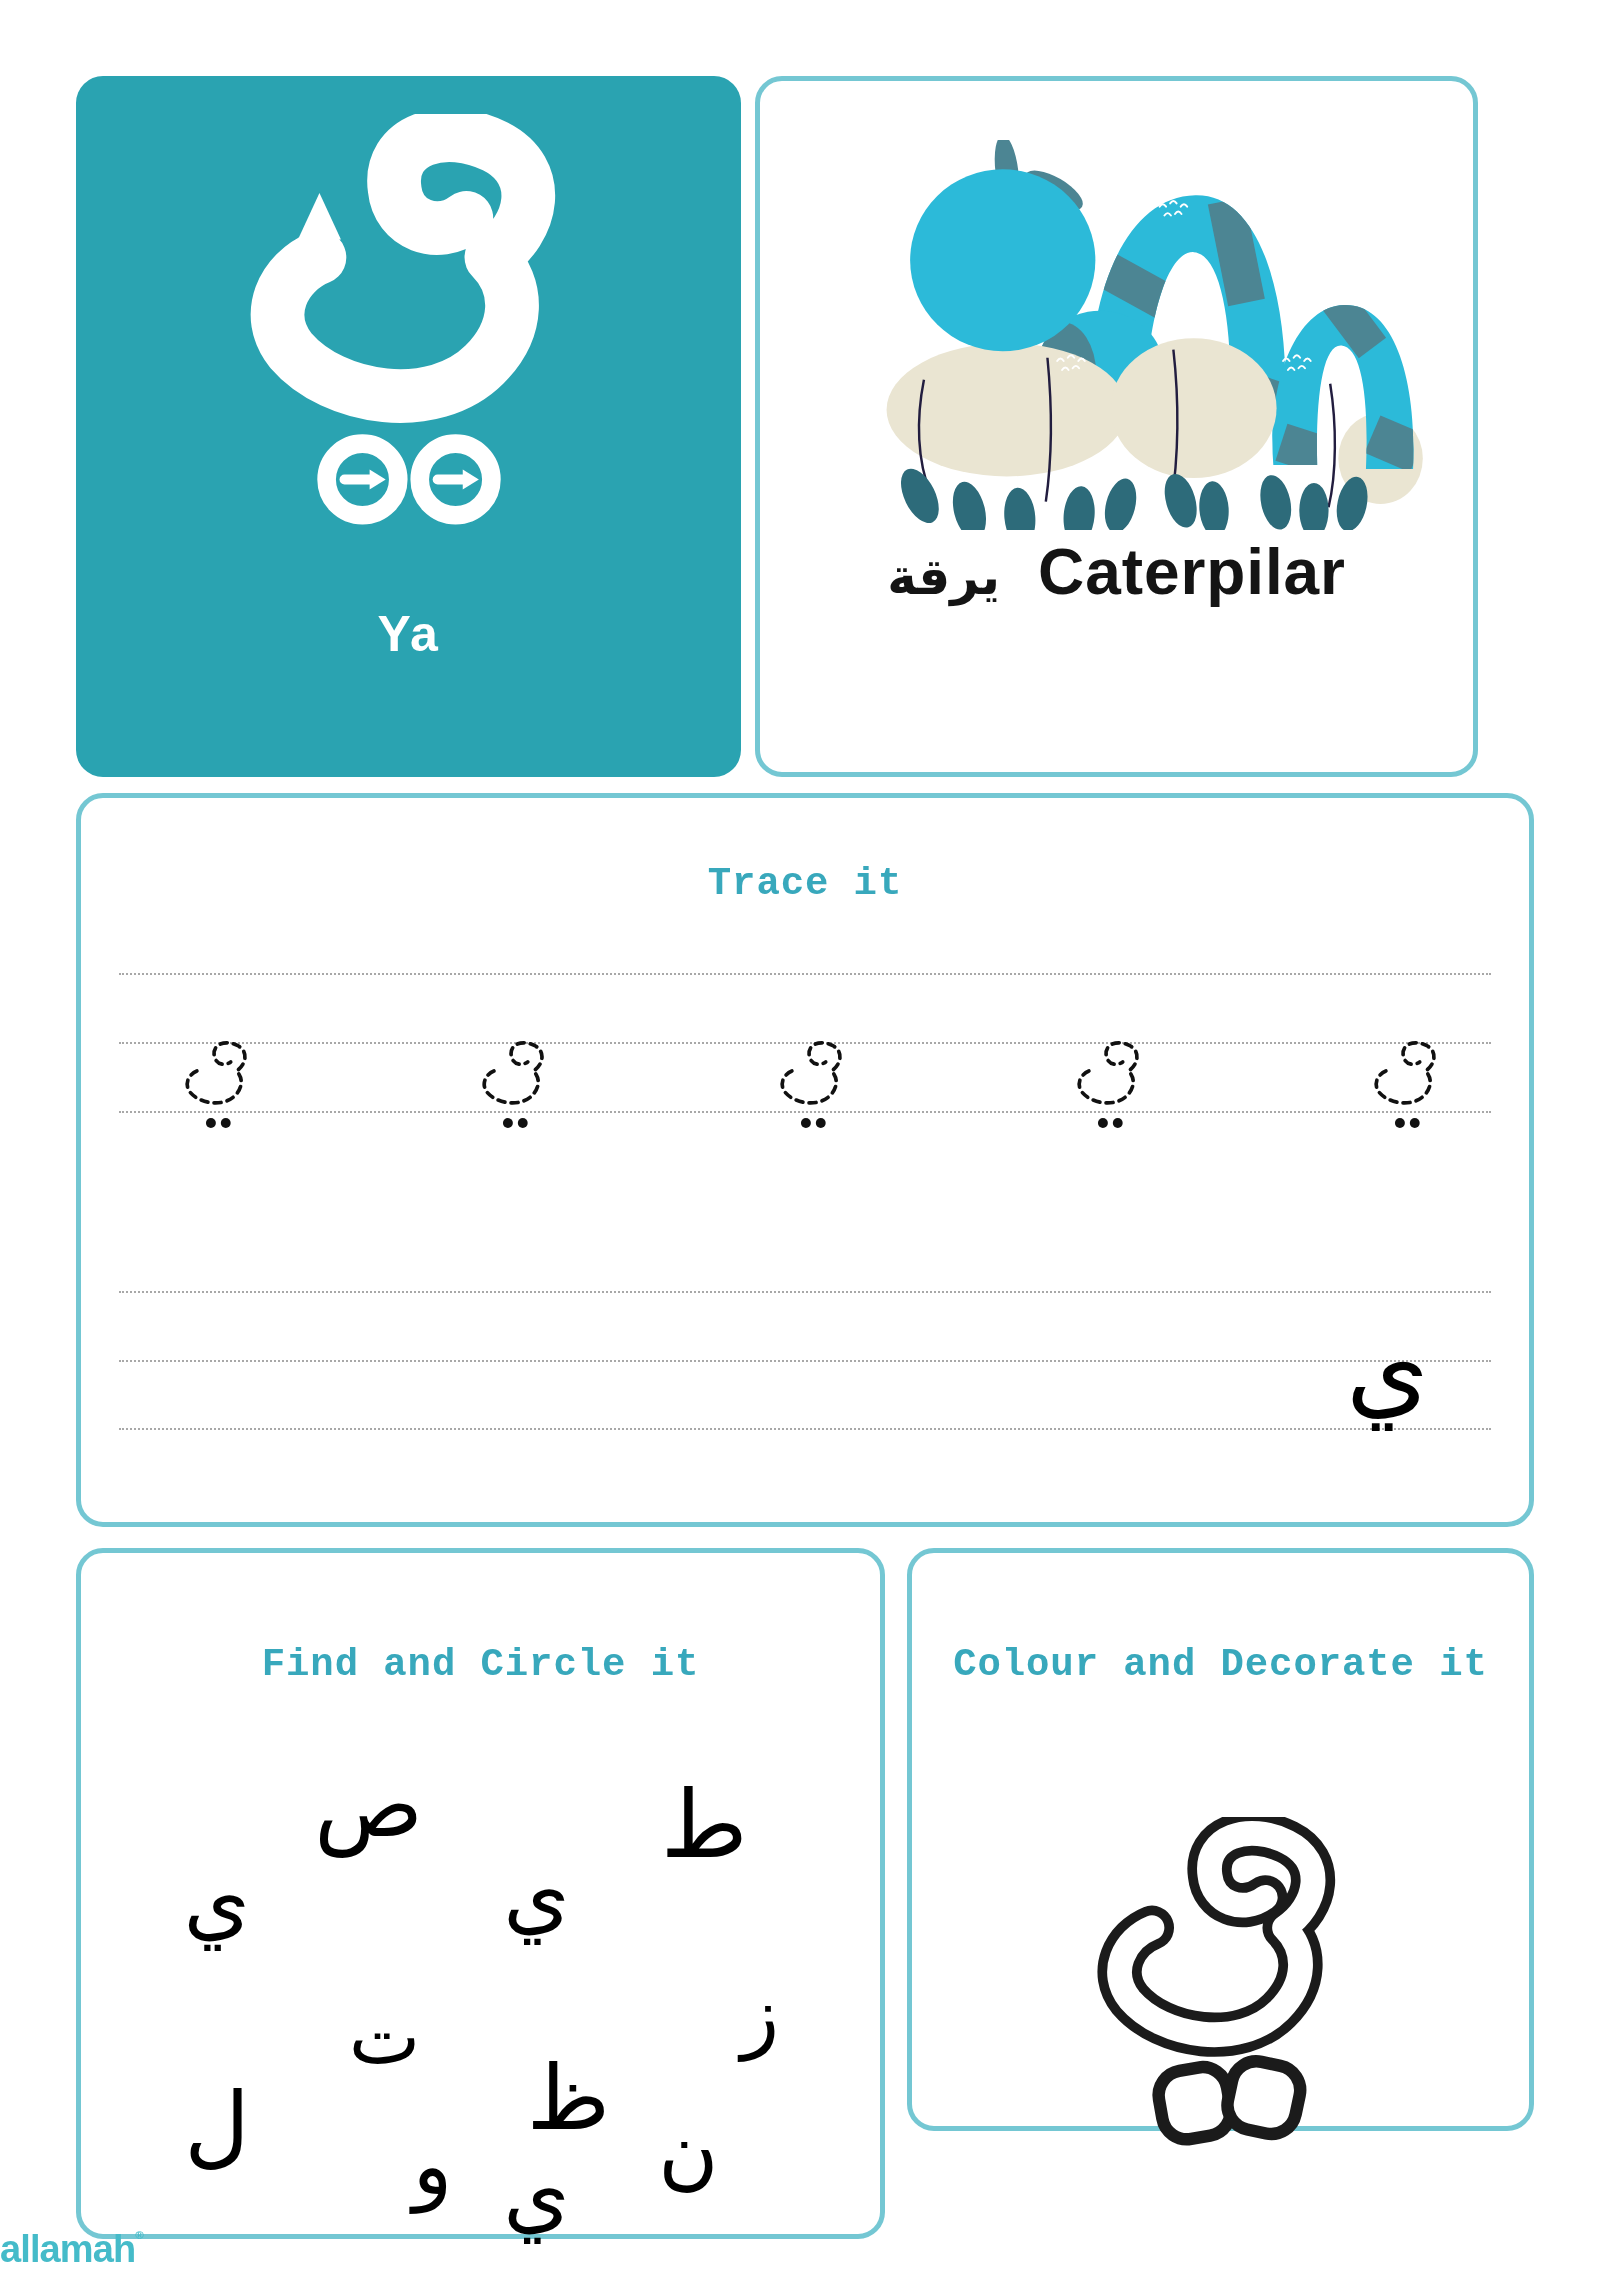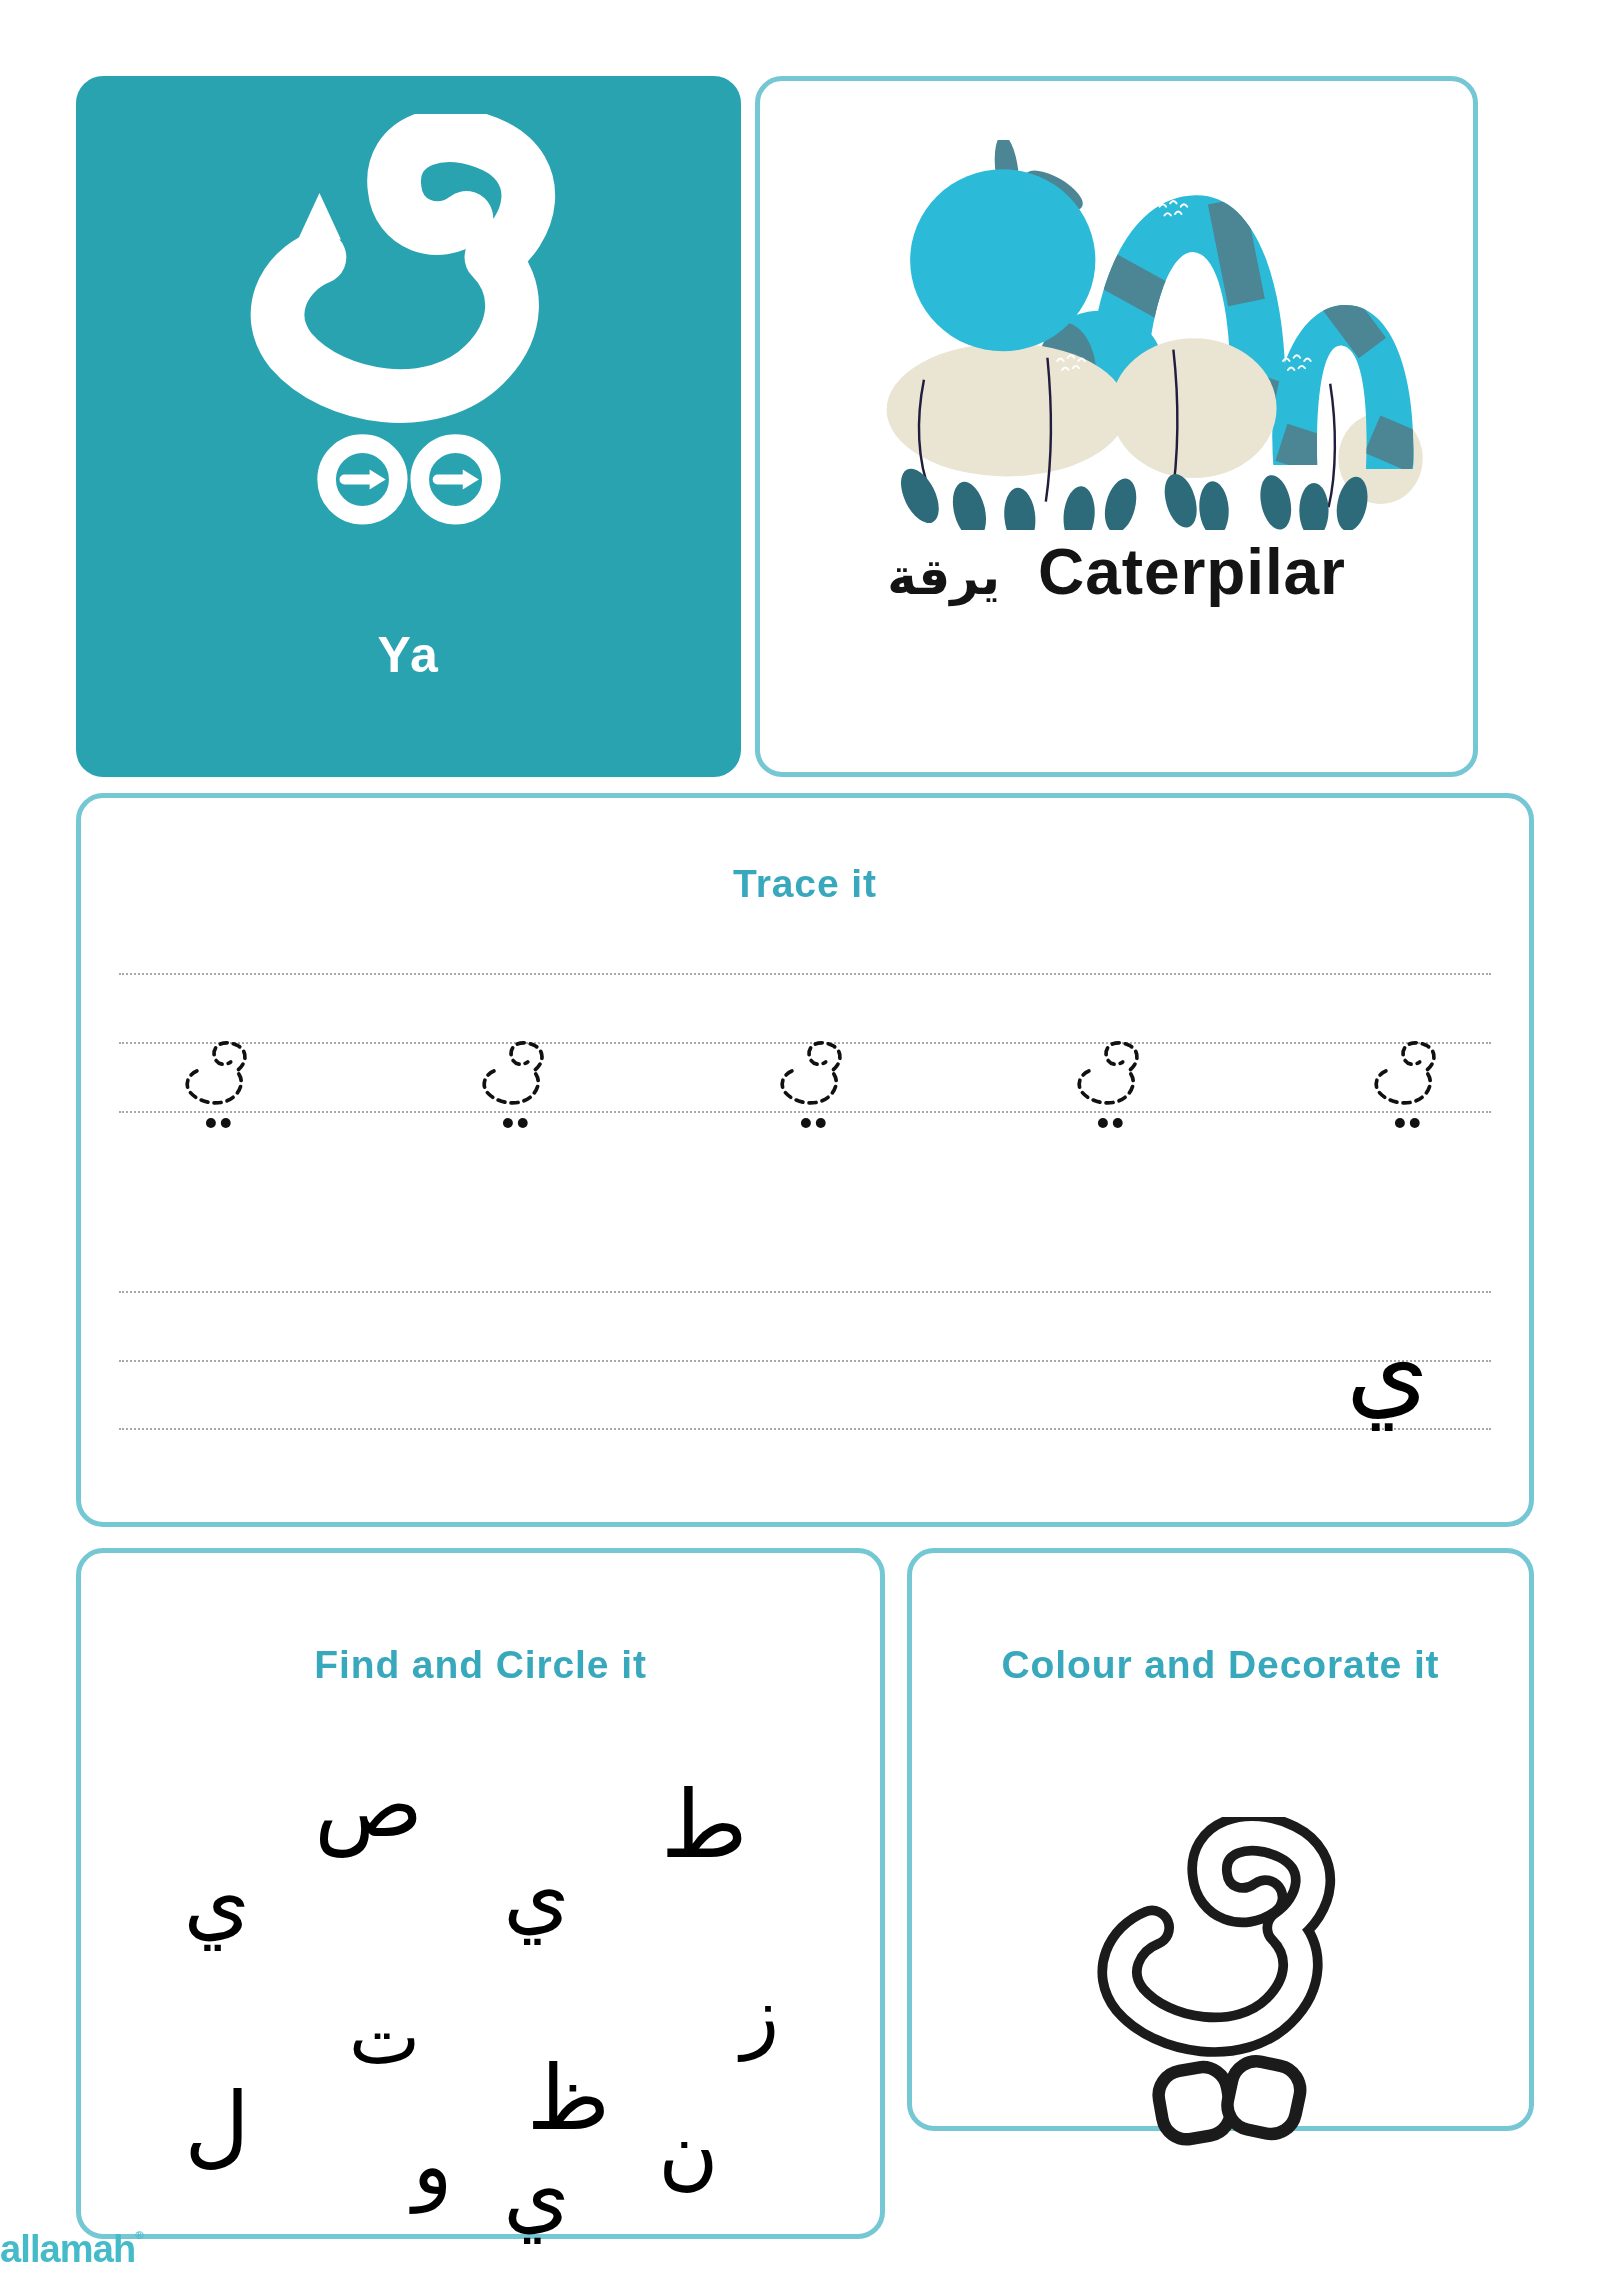--- a/index.html
+++ b/index.html
@@ -10,33 +10,33 @@
   *{box-sizing:border-box; margin:0; padding:0;}
   body{background:#fff; font-family:"Liberation Sans", sans-serif;}
   .page{position:relative; width:1621px; height:2293px; background:#ffffff; overflow:hidden;}
 
   .card{position:absolute; border-radius:27px; background:#fff;}
   .card.bordered{border:5.4px solid var(--card-border);}
 
   
   .letter-card{left:76px; top:76px; width:665px; height:701px; background:var(--teal-card); text-align:center;}
   .big-letter-svg{display:block; margin:38px auto 0;}
-  .ya-label{margin-top:82px; color:#ffffff; font-size:50px; font-weight:bold; letter-spacing:1.8px;}
+  .ya-label{margin-top:61px; color:#ffffff; font-size:50px; font-weight:bold; letter-spacing:1.8px;}
 
   
   .word-card{left:755px; top:76px; width:723px; height:701px; text-align:center;}
   .cat-svg{display:block; margin:59px auto 0;}
   .word-line{display:flex; justify-content:center; align-items:baseline; gap:38px; margin-top:5.4px; color:var(--ink);}
   .word-arabic{font-family:"DejaVu Sans", sans-serif; font-size:50px; font-weight:bold;}
   .word-english{font-size:64px; font-weight:bold; letter-spacing:0.9px;}
 
   
   .practice-card{left:76px; top:793px; width:1458px; height:734px;}
   .section-title{position:absolute; left:0; right:0; text-align:center; color:var(--heading);
-    font-size:39px; font-weight:bold; letter-spacing:0.9px;}
+    font-size:39px; font-weight:bold; letter-spacing:0.9px;font-family:Liberation Mono, monospace;}
   .guide-line{position:absolute; left:38px; right:38px; border-top:2.7px dotted var(--guide); opacity:.85;}
   .trace-row{position:absolute; left:0; right:0; top:240px; display:flex; justify-content:space-between;
     padding:0 77px 0 91px;}
   .trace-letter{width:91px; height:99px;}
   .write-letter{position:absolute; right:100px; top:518px; font-family:"DejaVu Sans", sans-serif;
     font-size:106px; color:#000; line-height:1;}
 
   
   .find-card{left:76px; top:1548px; width:809px; height:691px;}
   .colour-card{left:907px; top:1548px; width:627px; height:583px;}

